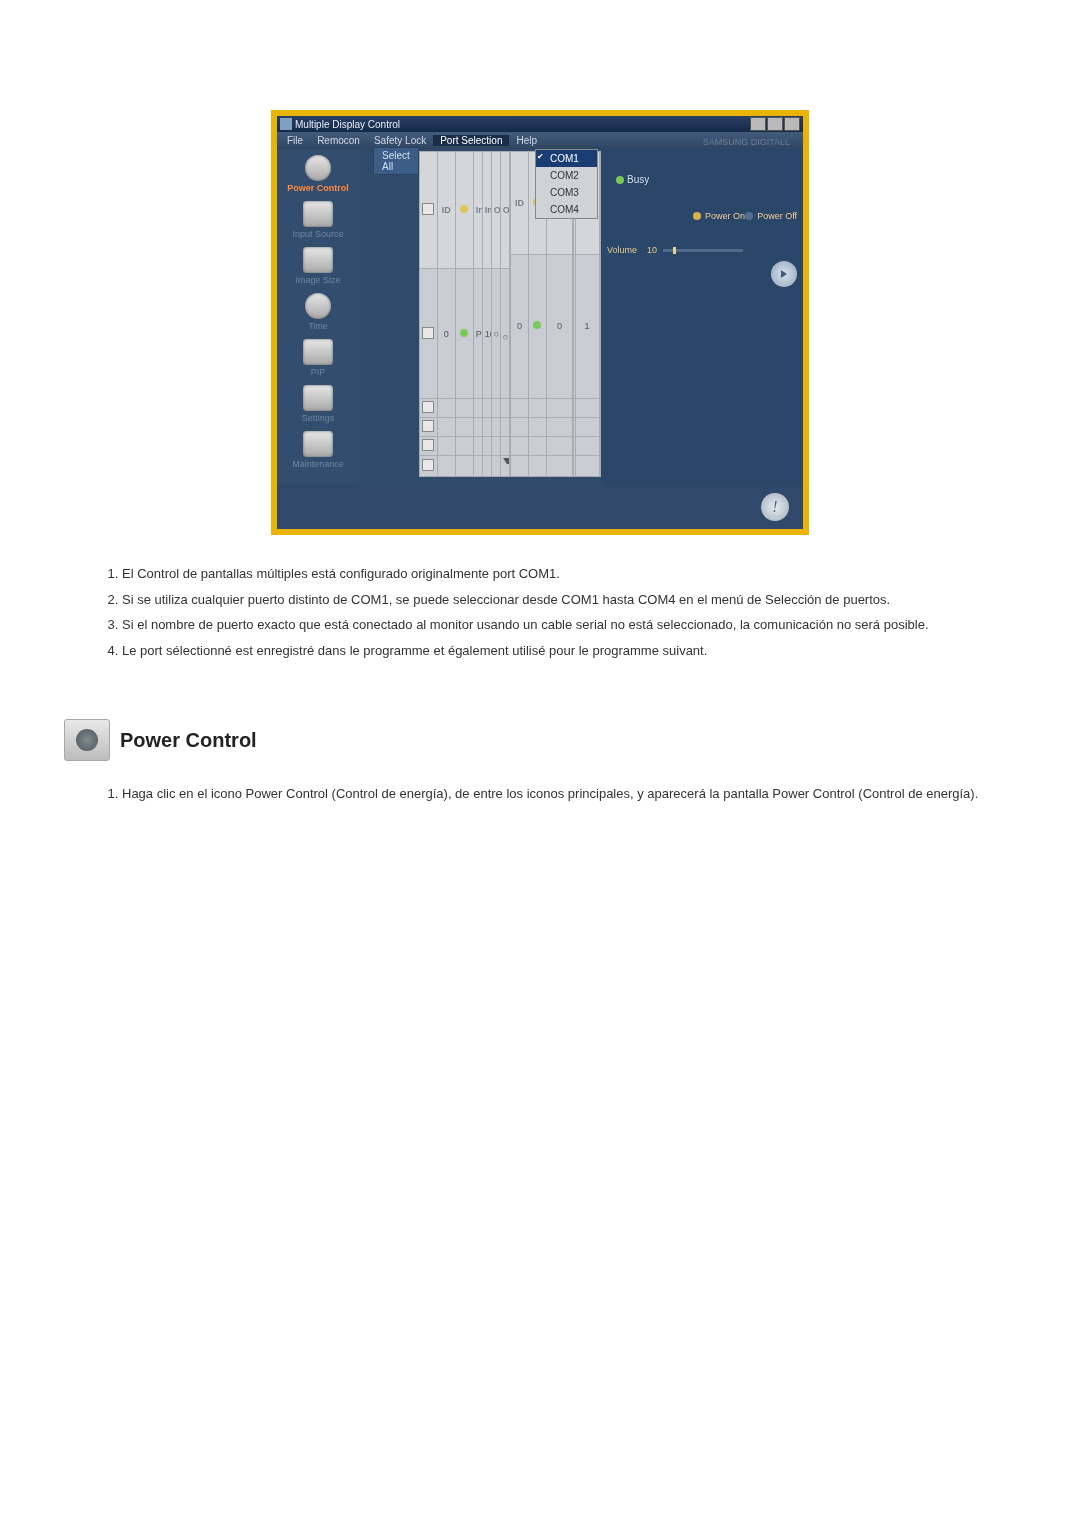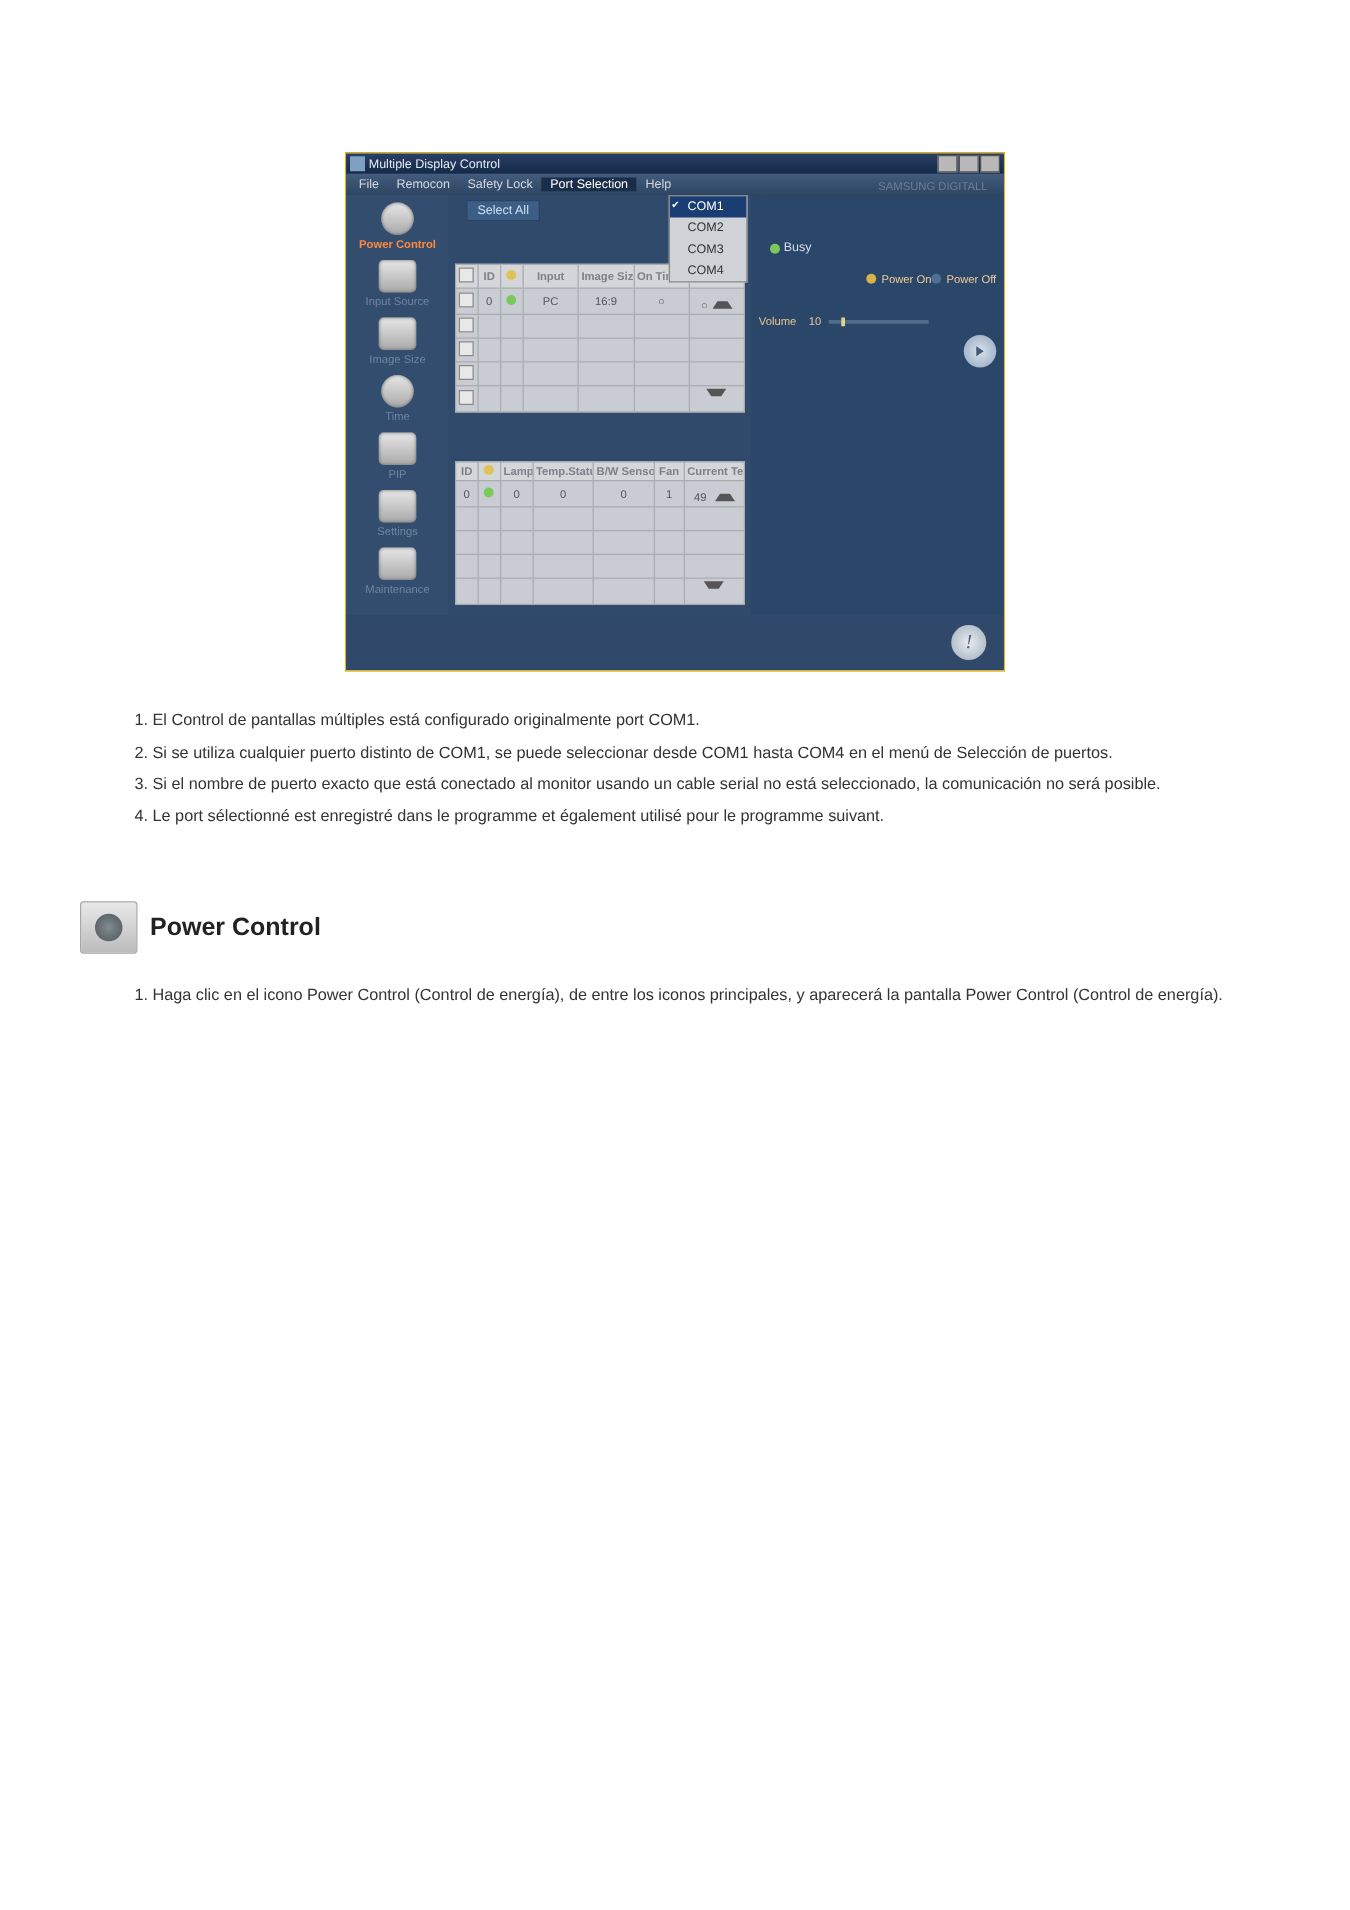--- a/index.html
+++ b/index.html
@@ -1,41 +1,41 @@
 <!DOCTYPE html>
 <html><head>
 <meta charset="utf-8">
 <style>
   body{margin:0;background:#fff;font-family:Arial,Helvetica,sans-serif;font-size:13px;color:#222;}
   .page{width:1080px;margin:0 auto;padding:110px 60px 0 60px;box-sizing:border-box;}
   
-  .win{width:526px;margin:12px auto 30px auto;background:#2f4a6a;border:1px solid #eab308;font-size:10px;color:#cfd6df;}
+  .win{width:526px;margin:0 auto 30px auto;background:#2f4a6a;border:6px solid #eab308;font-size:10px;color:#cfd6df;}
   .titlebar{height:16px;background:linear-gradient(#2a3f66,#142a48);display:flex;align-items:center;padding:0 3px;color:#e7ecf4;}
   .titlebar .ticon{width:12px;height:12px;background:#7fa0c2;margin-right:3px;}
   .titlebar .tbtns{margin-left:auto;display:flex;}
   .titlebar .tbtns span{width:14px;height:12px;background:#b9b9b9;margin-left:1px;border:1px solid #555;}
   .menubar{background:linear-gradient(#435c7d,#2e4562);color:#d1d7e2;display:flex;align-items:center;font-size:10px;padding:3px 3px;position:relative;}
   .menubar span{padding:0 7px;}
   .menubar .sel{background:#1a2e4a;color:#fff;}
   .menubar .brand{position:absolute;right:6px;bottom:2px;color:#6e7e94;font-size:9px;text-align:right;}
   .portmenu{position:absolute;left:258px;top:33px;background:#cfd2d6;border:1px solid #888;font-size:10px;color:#333;z-index:3;}
   .portmenu div{padding:3px 18px 3px 14px;}
   .portmenu .sel{background:#1a3d73;color:#fff;}
-  .busy{position:absolute;left:339px;top:70px;font-size:10px;color:#d6dde6;display:flex;align-items:center;z-index:2;}
+  .busy{position:absolute;left:339px;top:58px;font-size:10px;color:#d6dde6;display:flex;align-items:center;z-index:2;}
   .busy i{width:8px;height:8px;border-radius:50%;background:#7bc95b;margin-right:3px;}
   .body{display:flex;}
   
   .sidebar{width:82px;background:#324d6d;padding:6px 0 8px 0;}
   .sitem{display:flex;flex-direction:column;align-items:center;margin-bottom:8px;}
   .sitem .ico{width:30px;height:26px;border-radius:4px;background:linear-gradient(#e7e7e7,#a9a9a9);box-shadow:inset 0 0 3px #666;margin-bottom:2px;}
   .sitem .ico.round{border-radius:50%;width:26px;height:26px;}
   .sitem .lbl{font-size:9px;color:#6f86a3;}
   .sitem.active .lbl{color:#ff8a3d;font-weight:bold;}
   
-  .center{flex:1;display:flex;flex-direction:column;justify-content:space-between;}
+  .center{flex:1;display:flex;flex-direction:row;}
   .selectbar{height:24px;display:flex;align-items:center;padding-left:14px;}
   .selectbtn{background:#3c5e86;color:#cde0f3;font-size:10px;padding:2px 8px;border:1px solid #2a4360;}
   .tbl{border-collapse:collapse;width:96%;margin:2px auto 8px auto;background:#c9ccd2;color:#555;font-size:9px;table-layout:fixed;}
   .tbl th,.tbl td{border:1px solid #a9acb1;padding:2px 2px;text-align:center;overflow:hidden;white-space:nowrap;}
   .tbl th{background:#d4d6da;color:#7c8089;}
   .tbl td.blank{height:14px;}
   .dot{width:8px;height:8px;border-radius:50%;display:inline-block;}
   .dot.g{background:#7bc95b;}
   .dot.y{background:#e0c357;}
   .chk{width:10px;height:10px;background:#e8e8e8;border:1px solid #888;display:inline-block;}

